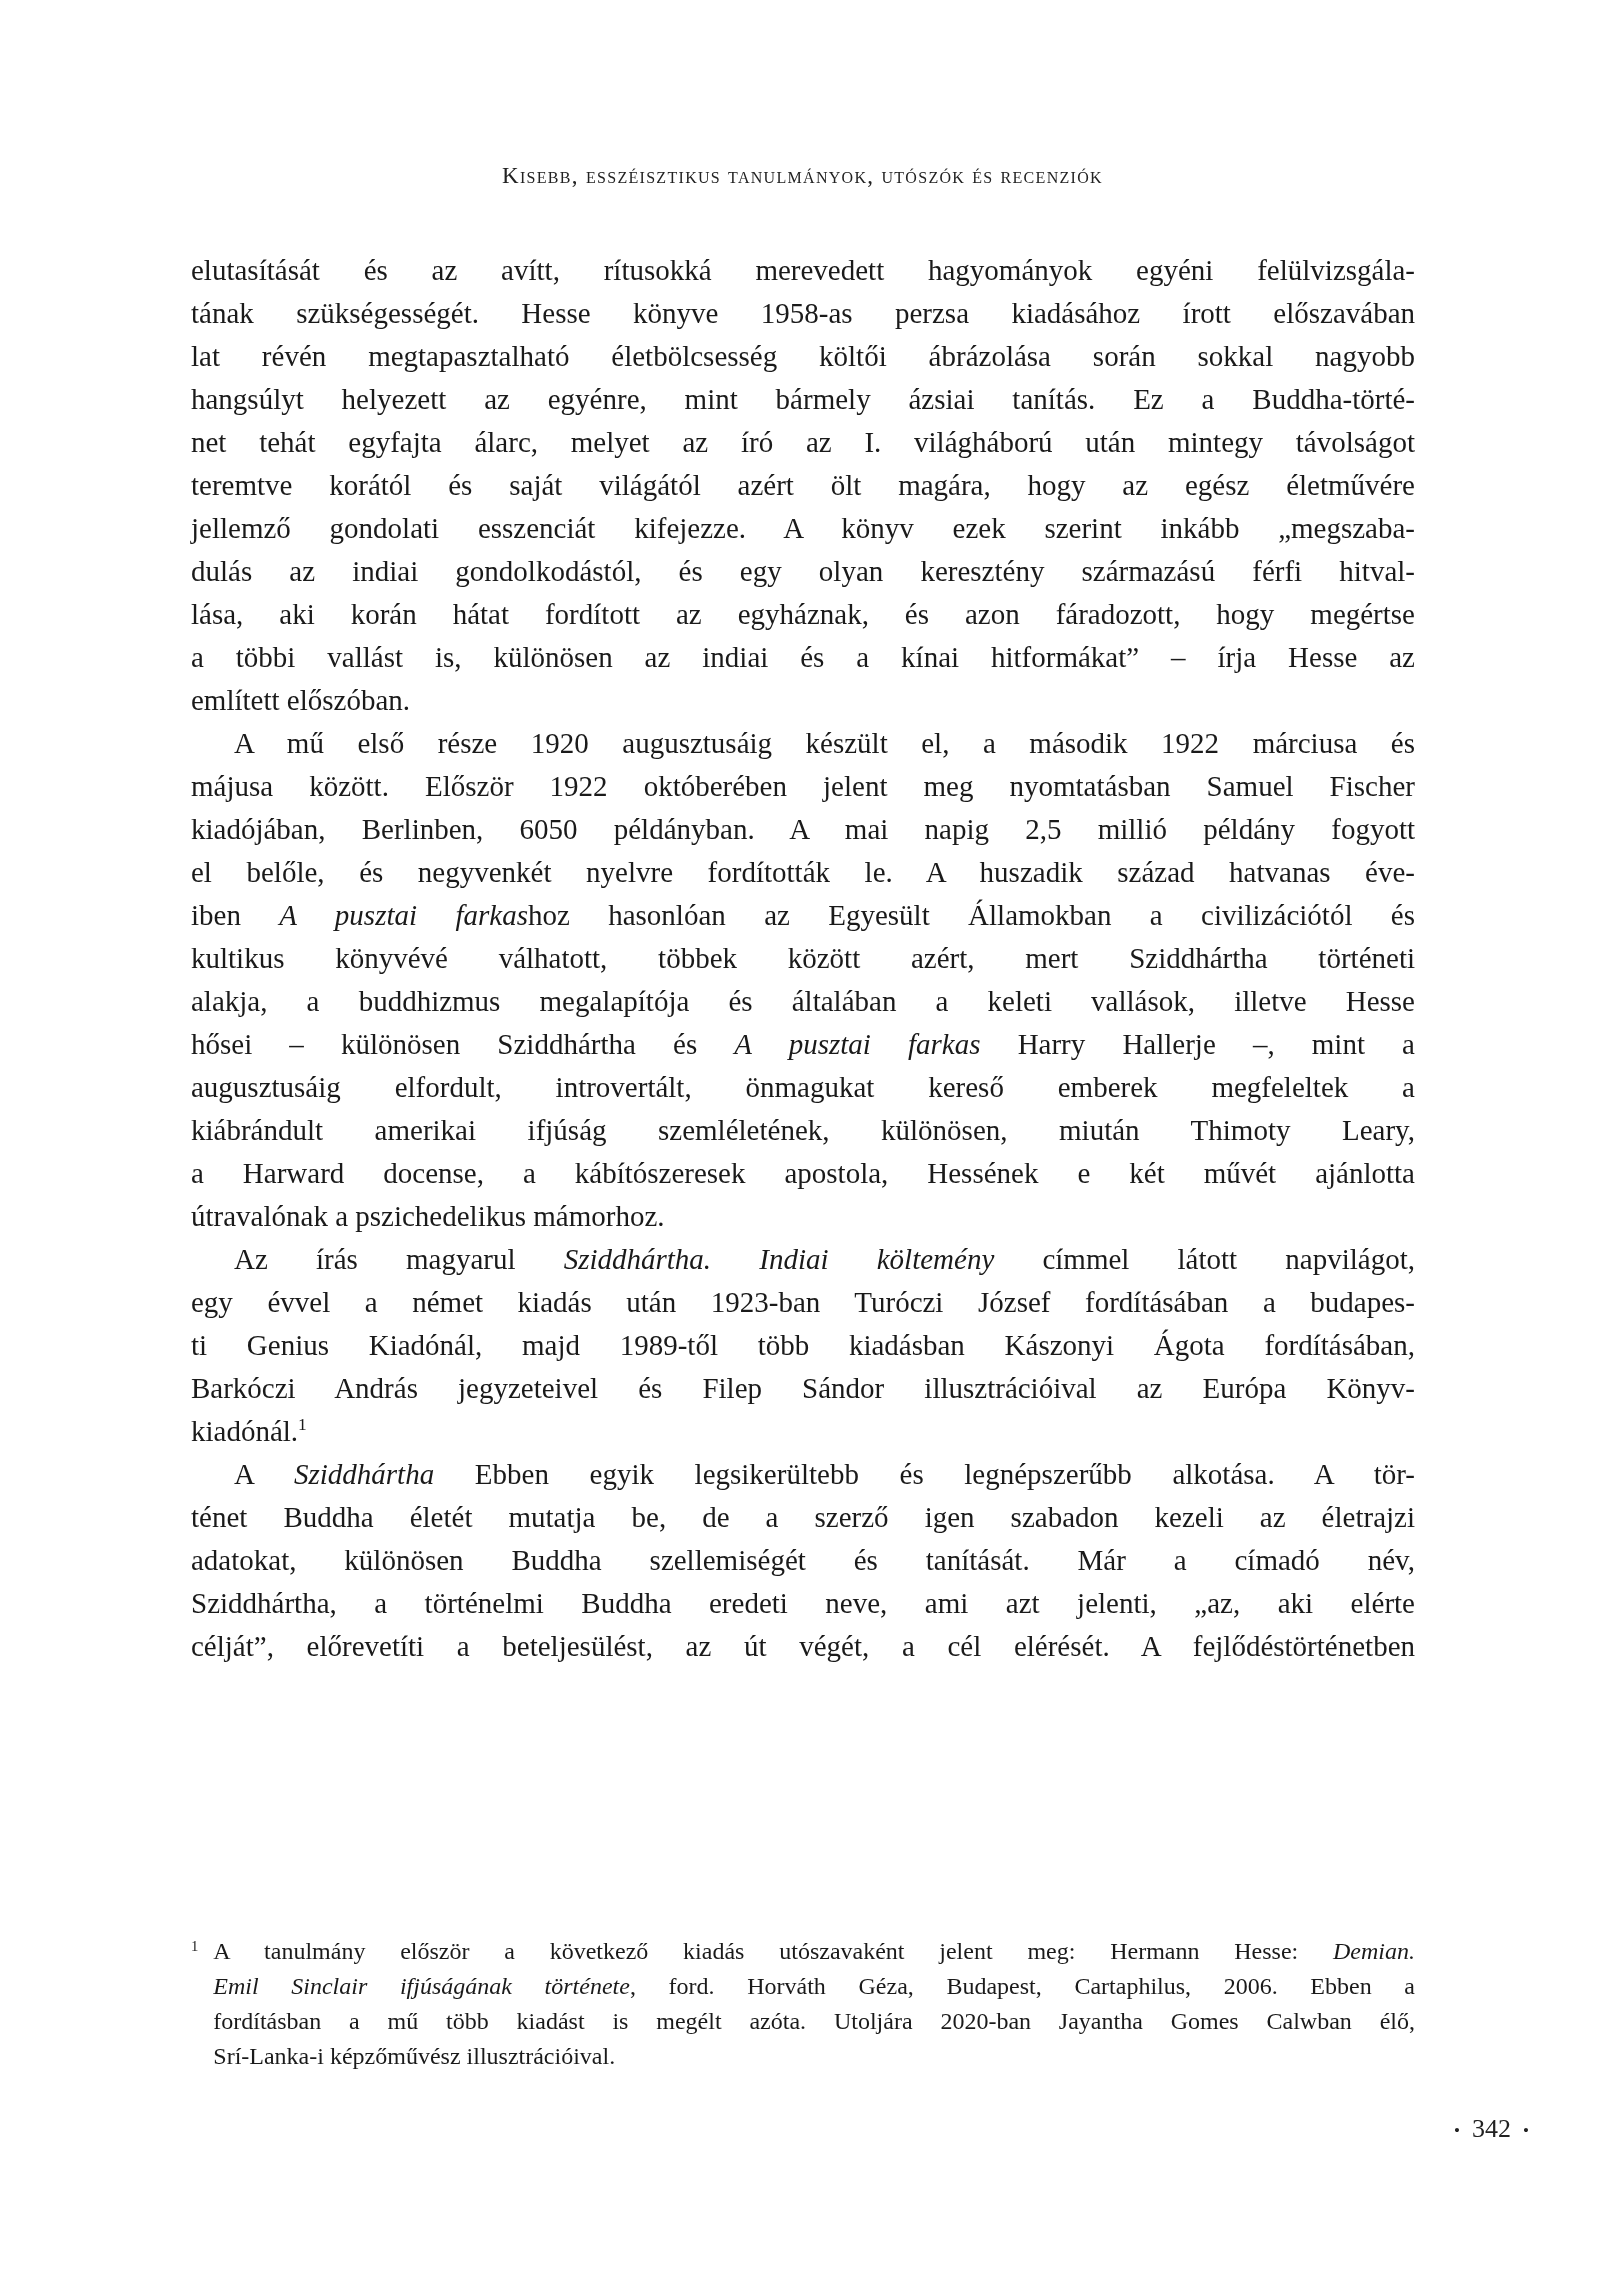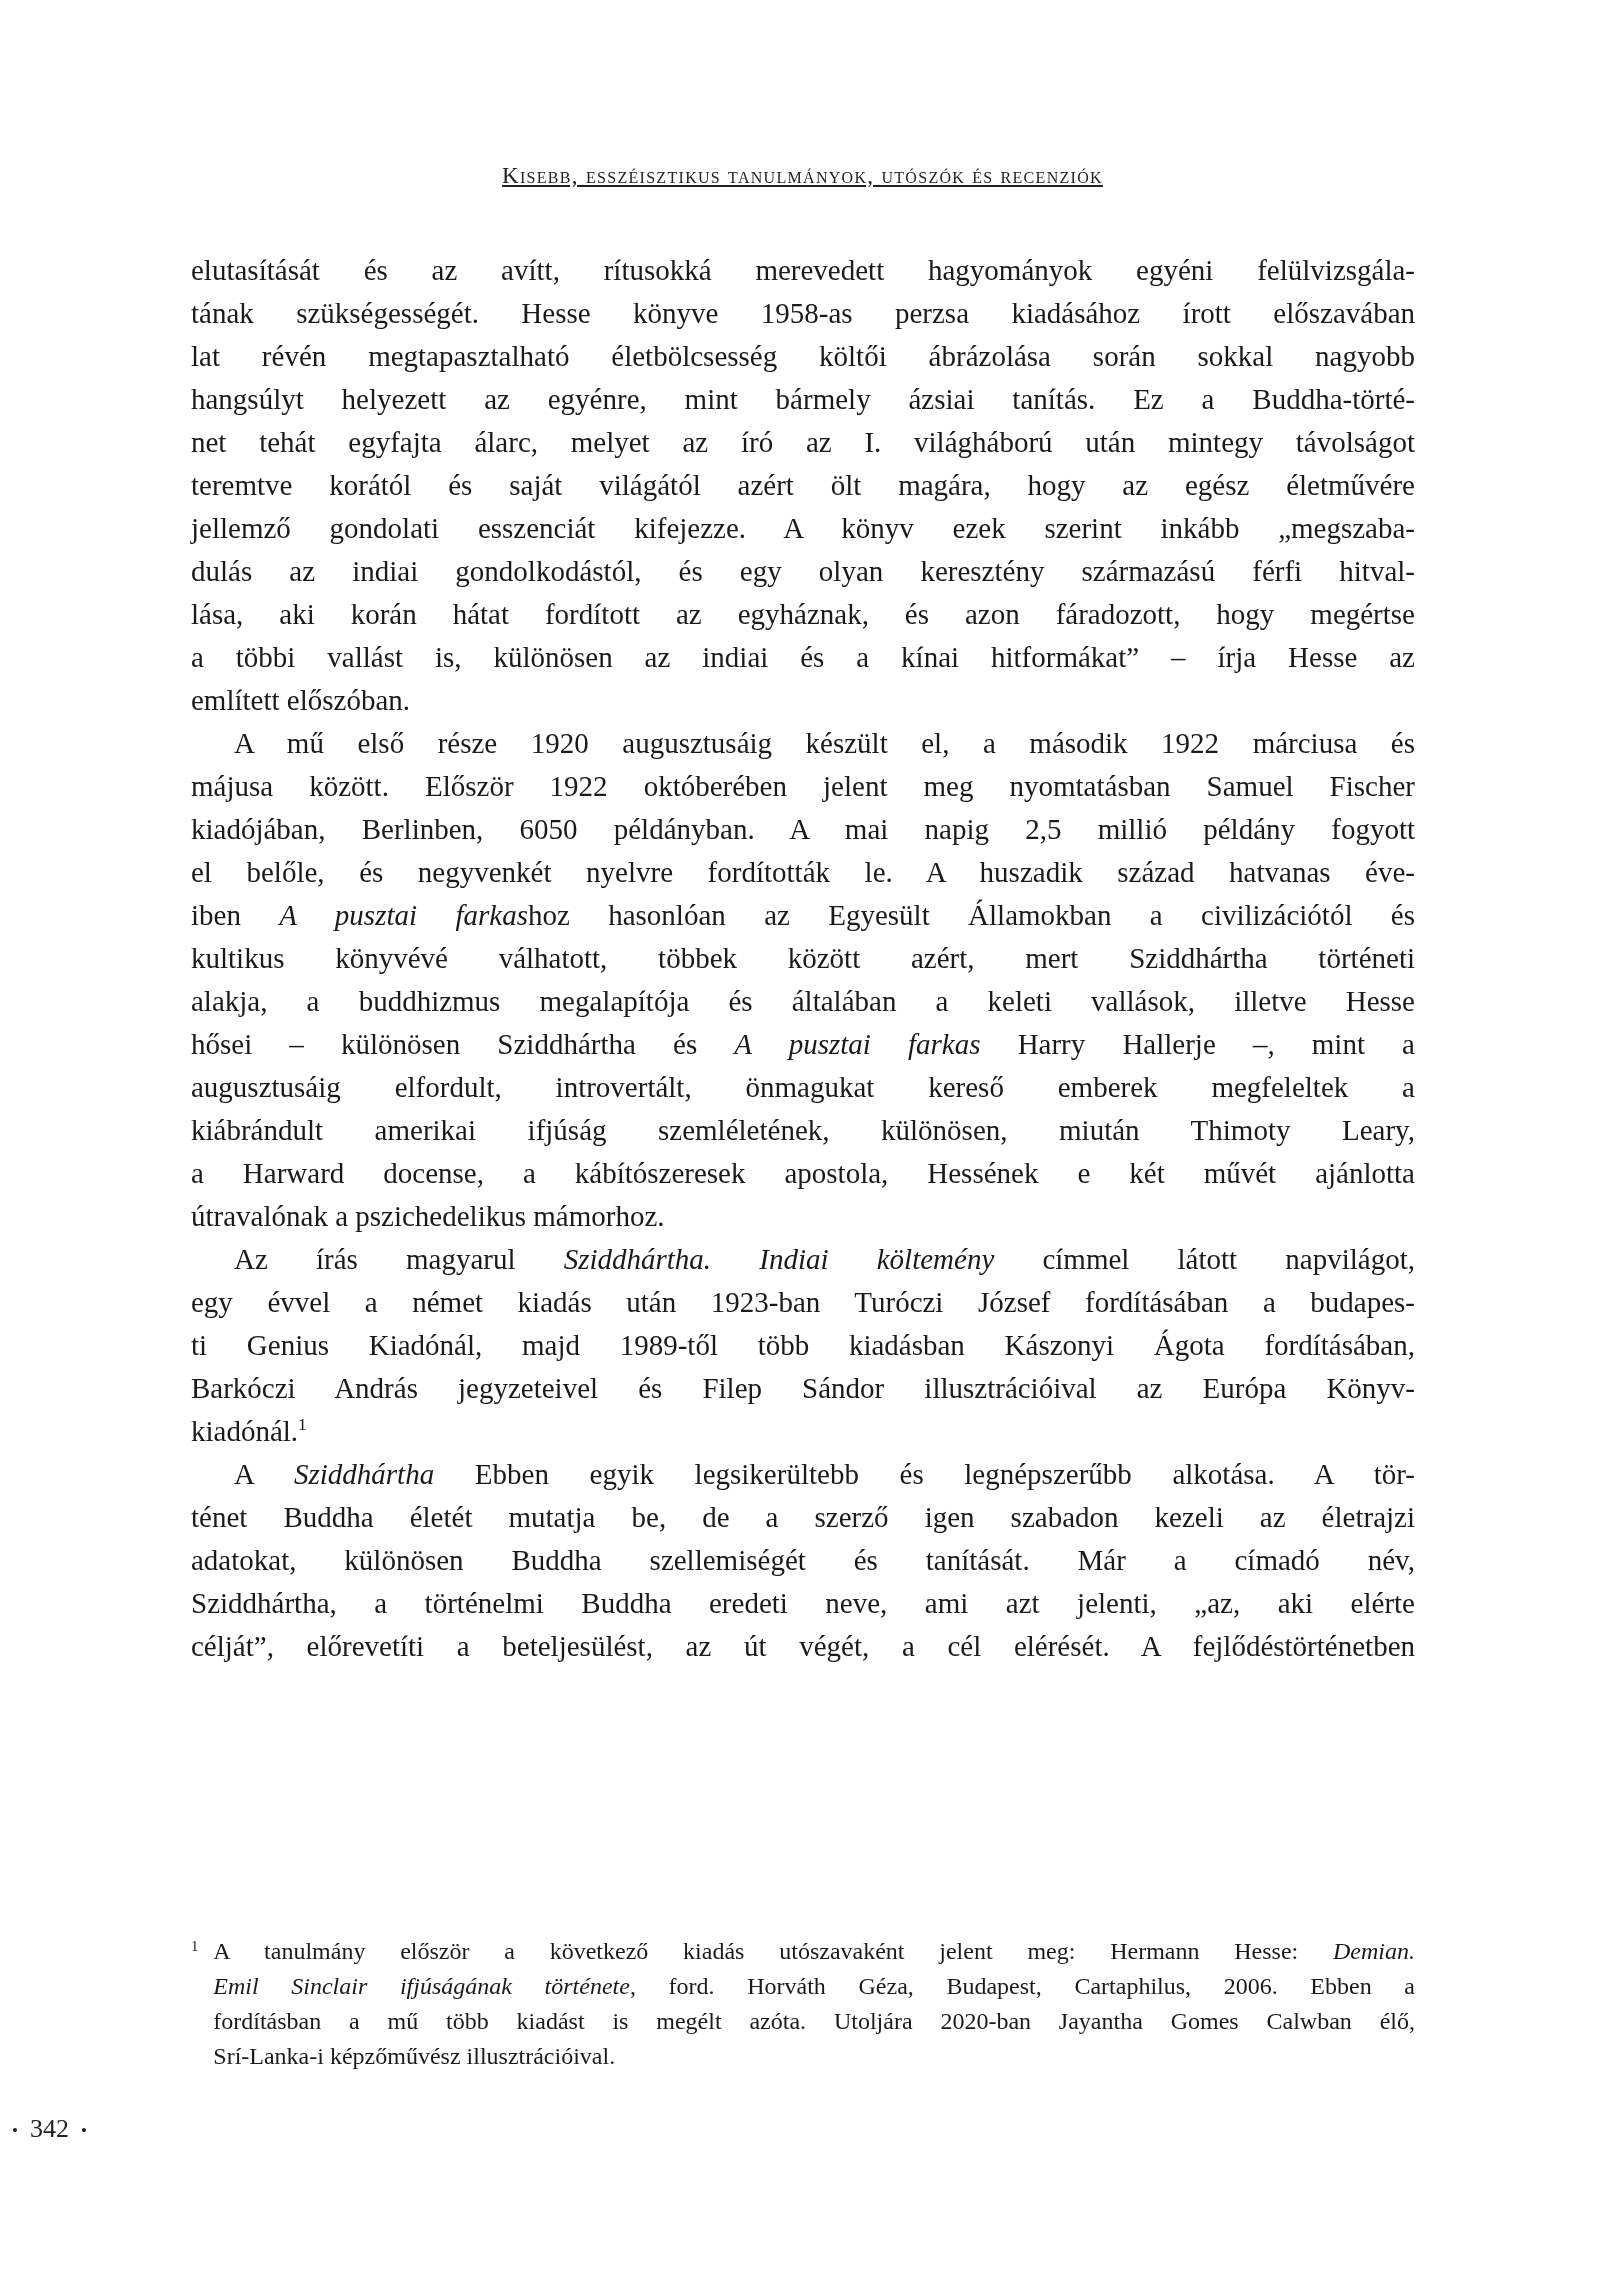--- a/index.html
+++ b/index.html
@@ -4,40 +4,40 @@
 <style>
   html, body { margin: 0; padding: 0; background: #ffffff; }
   body {
     width: 1605px; height: 2295px; position: relative; overflow: hidden;
     font-family: "Liberation Serif", "DejaVu Serif", serif;
     color: #1a1a1a;
   }
   .running-head {
     position: absolute; top: 163px; left: 0; width: 1605px;
     text-align: center; font-size: 23px; letter-spacing: 1.3px;
-    font-variant: small-caps; color: #222; text-decoration: underline;
+    font-variant: small-caps; color: #222;
   }
   .body-text {
     position: absolute; top: 249px; left: 191px; width: 1224px;
     font-size: 29px; line-height: 43px; text-align: justify;
     hyphens: manual;
   }
   .body-text p { margin: 0; }
   .line { display: block; text-align: justify; text-align-last: justify; white-space: nowrap; }
   .line.last { text-align-last: left; }
   i { font-style: italic; }
   sup { font-size: 0.6em; vertical-align: super; line-height: 0; }
   .footnotes {
     position: absolute; top: 1934px; left: 191px; width: 1224px;
     font-size: 24px; line-height: 35px;
   }
   .fn { position: relative; padding-left: 22.3px; }
   .fn-mark { position: absolute; left: 0; top: -5.2px; font-size: 14.6px; }
   .page-number {
-    position: absolute; top: 2114px; left: 0; width: 1541px; text-align: left;
+    position: absolute; top: 2114px; left: 0; width: 1541px; text-align: right;
     font-size: 26px; color: #222;
   }
   .page-number .dot { font-size: 17px; vertical-align: middle; margin: 0 12px; }
 </style>
 </head>
 <body>
 
 <div class="running-head">Kisebb, esszéisztikus tanulmányok, utószók és recenziók</div>
 
 <div class="body-text" id="body-text">

